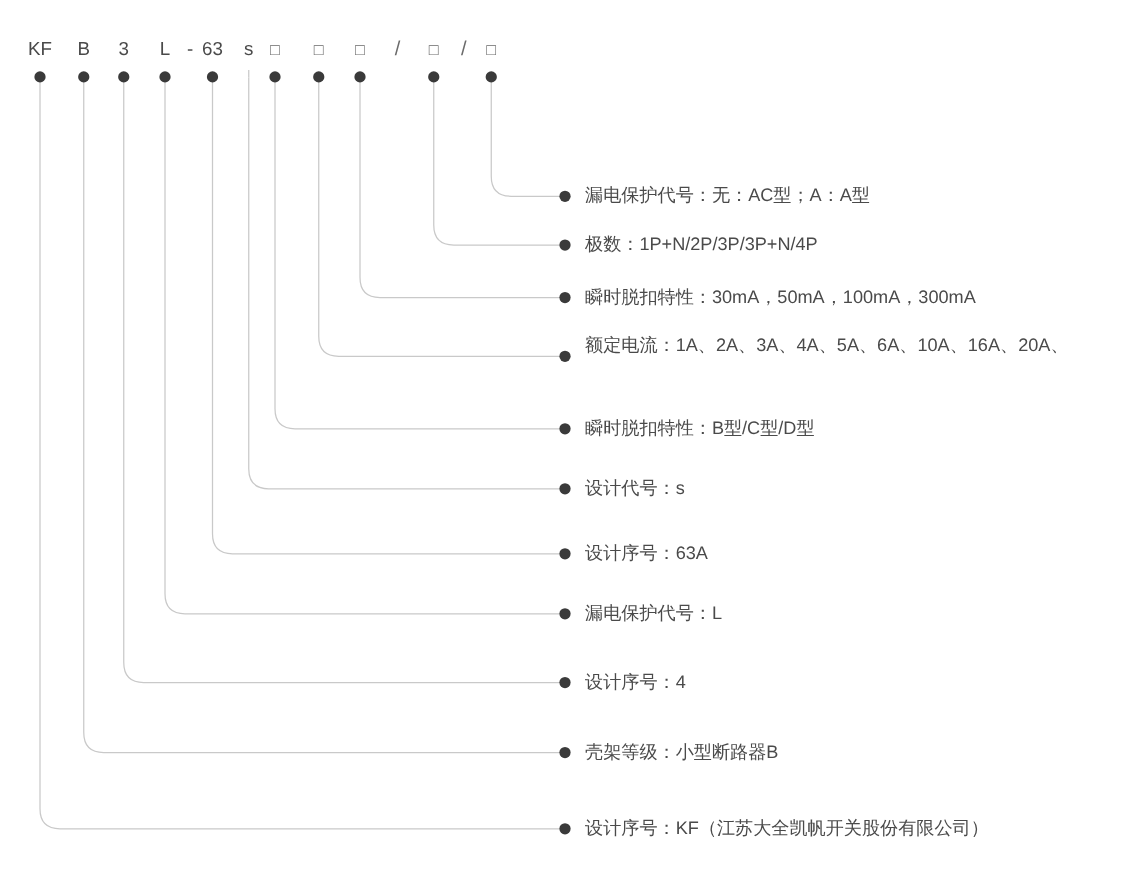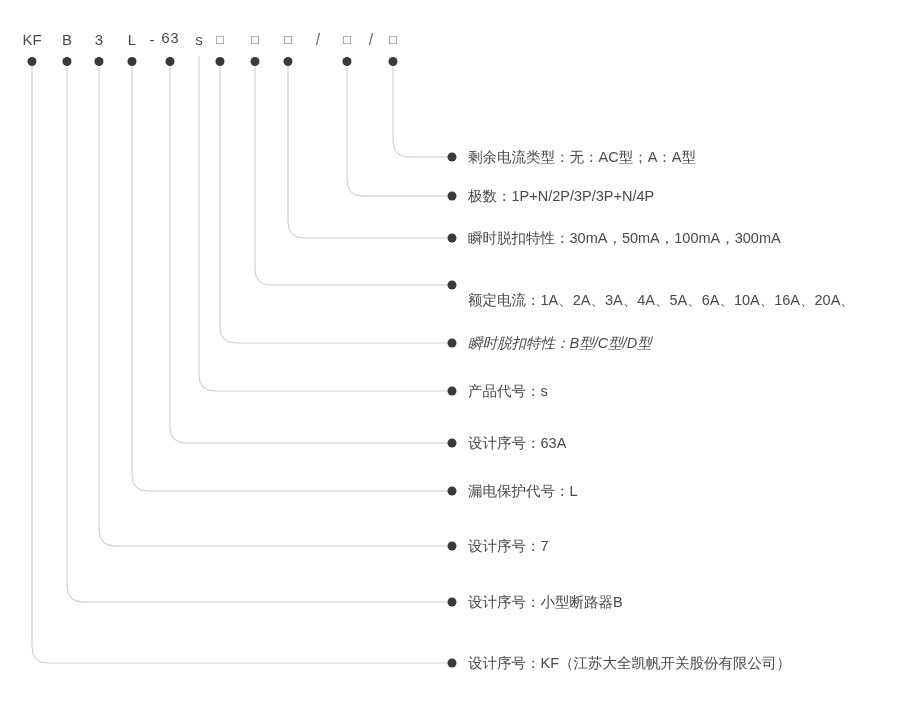--- a/index.html
+++ b/index.html
@@ -91,55 +91,55 @@
   <div id="code-row">
       <div class="code-seg" style="left: 32px;">KF</div>
       <div class="node-dot" style="left: 32px; top: 57px;"></div>
       <div class="code-seg" style="left: 67px;">B</div>
       <div class="node-dot" style="left: 67px; top: 57px;"></div>
       <div class="code-seg" style="left: 99px;">3</div>
       <div class="node-dot" style="left: 99px; top: 57px;"></div>
       <div class="code-seg" style="left: 132px;">L</div>
       <div class="node-dot" style="left: 132px; top: 57px;"></div>
       <div class="code-seg" style="left: 152px;">-</div>
-      <div class="code-seg" style="left: 170px; font-family: Liberation Mono, monospace;">63</div>
+      <div class="code-seg" style="left: 170px;">63</div>
       <div class="node-dot" style="left: 170px; top: 57px;"></div>
       <div class="code-seg" style="left: 199px;">s</div>
       <div class="code-seg box" style="left: 220px;">□</div>
       <div class="node-dot" style="left: 220px; top: 57px;"></div>
       <div class="code-seg box" style="left: 255px;">□</div>
       <div class="node-dot" style="left: 255px; top: 57px;"></div>
       <div class="code-seg box" style="left: 288px;">□</div>
       <div class="node-dot" style="left: 288px; top: 57px;"></div>
       <div class="code-seg slash" style="left: 318px;">/</div>
       <div class="code-seg box" style="left: 347px;">□</div>
       <div class="node-dot" style="left: 347px; top: 57px;"></div>
       <div class="code-seg slash" style="left: 371px;">/</div>
       <div class="code-seg box" style="left: 393px;">□</div>
       <div class="node-dot" style="left: 393px; top: 57px;"></div>
     </div>
 
   <div id="label-col">
-      <div class="label-row" style="top: 157px;"><span>剩余电流类型：无：AC型；A：A型</span></div>
+      <div class="label-row" style="top: 157px;"><span>漏电保护代号：无：AC型；A：A型</span></div>
       <div class="end-dot" style="left: 452px; top: 157px;"></div>
       <div class="label-row" style="top: 196px;"><span>极数：1P+N/2P/3P/3P+N/4P</span></div>
       <div class="end-dot" style="left: 452px; top: 196px;"></div>
       <div class="label-row" style="top: 238px;"><span>瞬时脱扣特性：30mA，50mA，100mA，300mA</span></div>
       <div class="end-dot" style="left: 452px; top: 238px;"></div>
-      <div class="label-row" style="top: 300px;"><span>额定电流：1A、2A、3A、4A、5A、6A、10A、16A、20A、</span></div>
+      <div class="label-row" style="top: 277px;"><span>额定电流：1A、2A、3A、4A、5A、6A、10A、16A、20A、</span></div>
       <div class="end-dot" style="left: 452px; top: 285px;"></div>
-      <div class="label-row" style="top: 343px; font-style: italic;"><span>瞬时脱扣特性：B型/C型/D型</span></div>
+      <div class="label-row" style="top: 343px;"><span>瞬时脱扣特性：B型/C型/D型</span></div>
       <div class="end-dot" style="left: 452px; top: 343px;"></div>
-      <div class="label-row" style="top: 391px;"><span>产品代号：s</span></div>
+      <div class="label-row" style="top: 391px;"><span>设计代号：s</span></div>
       <div class="end-dot" style="left: 452px; top: 391px;"></div>
       <div class="label-row" style="top: 443px;"><span>设计序号：63A</span></div>
       <div class="end-dot" style="left: 452px; top: 443px;"></div>
       <div class="label-row" style="top: 491px;"><span>漏电保护代号：L</span></div>
       <div class="end-dot" style="left: 452px; top: 491px;"></div>
-      <div class="label-row" style="top: 546px;"><span>设计序号：7</span></div>
+      <div class="label-row" style="top: 546px;"><span>设计序号：4</span></div>
       <div class="end-dot" style="left: 452px; top: 546px;"></div>
-      <div class="label-row" style="top: 602px;"><span>设计序号：小型断路器B</span></div>
+      <div class="label-row" style="top: 602px;"><span>壳架等级：小型断路器B</span></div>
       <div class="end-dot" style="left: 452px; top: 602px;"></div>
       <div class="label-row" style="top: 663px;"><span>设计序号：KF（江苏大全凯帆开关股份有限公司）</span></div>
       <div class="end-dot" style="left: 452px; top: 663px;"></div>
     </div>
 
 </div>
 
 </body></html>

